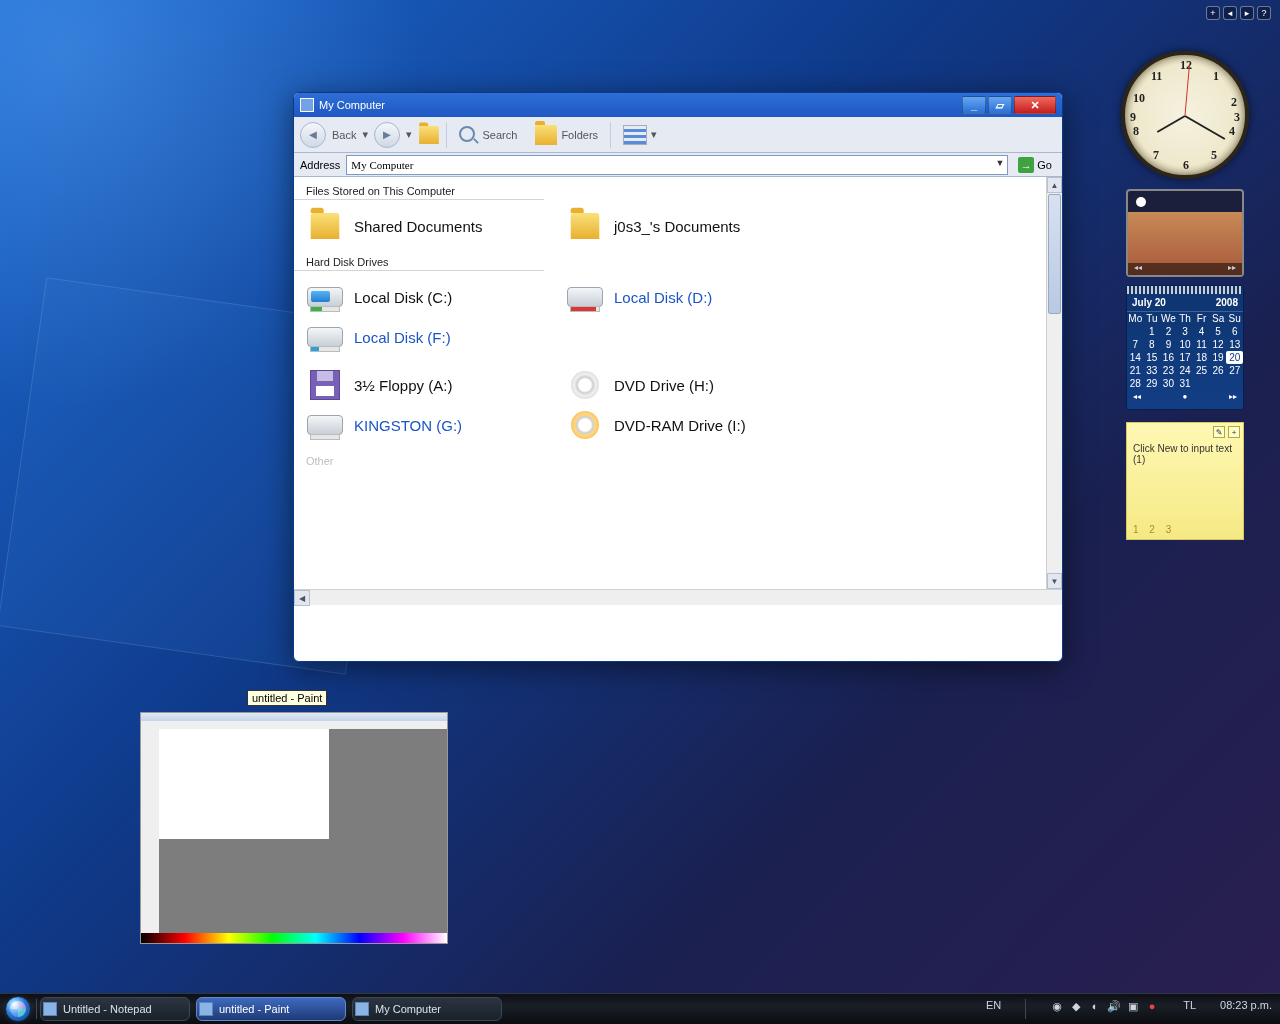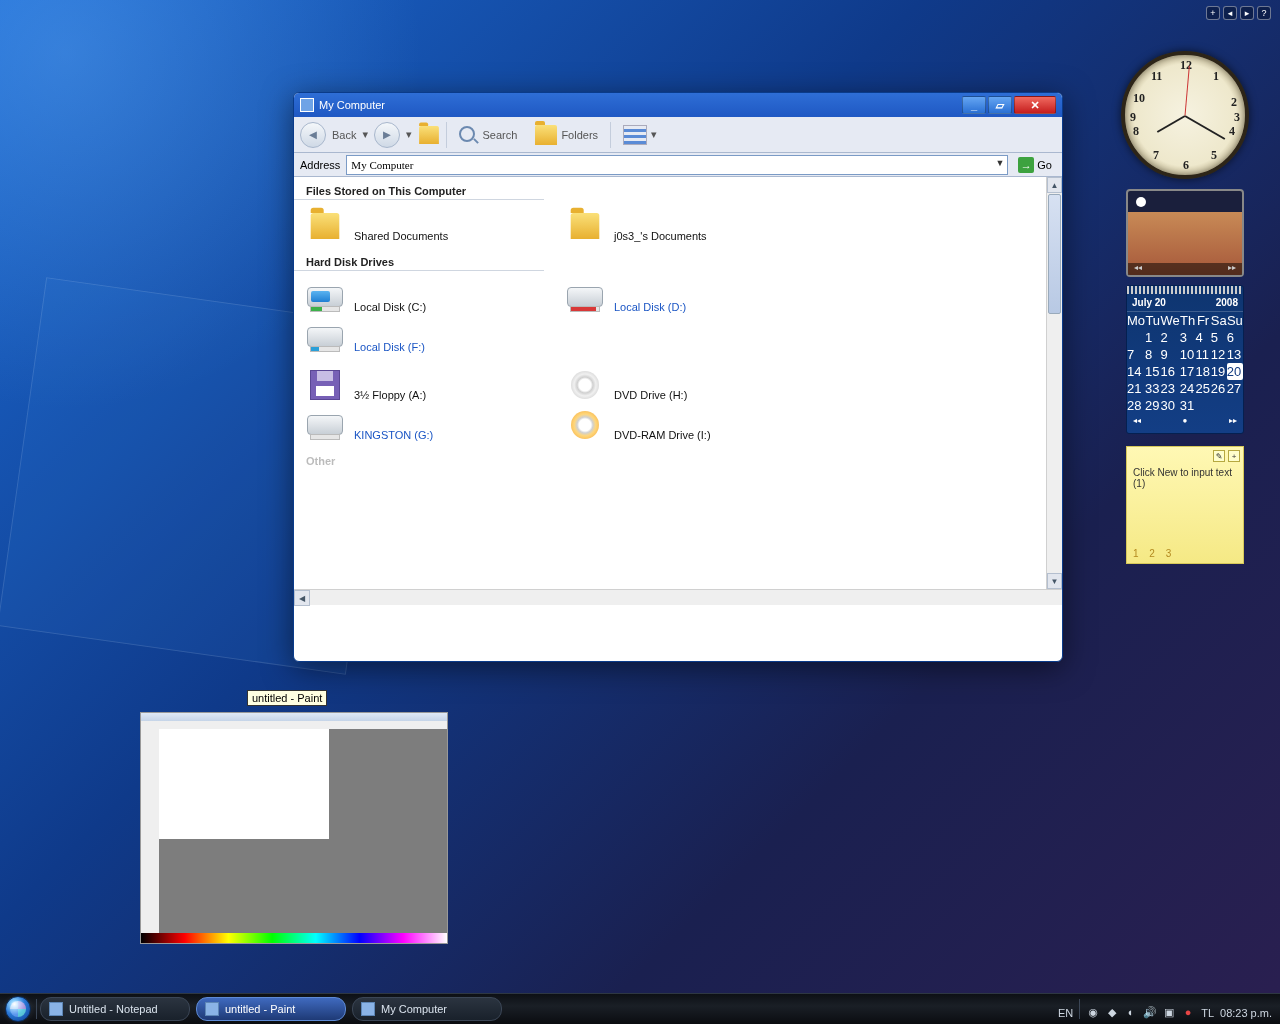--- a/index.html
+++ b/index.html
@@ -17,21 +17,21 @@
 .clock .hh{width:32px;transform:rotate(150deg)}
 .clock .mm{width:46px;height:2px;transform:rotate(30deg)}
 .clock .ss{width:50px;height:1px;background:#c33;transform:rotate(-85deg)}
 .clock .num{position:absolute;font:bold 12px Georgia;color:#222}
 .slideshow{width:118px;height:88px;margin:8px auto;border:2px solid #888;border-radius:4px;background:linear-gradient(#1a1f3c 0%,#1a1f3c 25%,#c88a56 25%,#a6583a 100%);position:relative}
 .slideshow .moon{position:absolute;left:8px;top:6px;width:10px;height:10px;border-radius:50%;background:#fff}
 .slideshow .ctrls{position:absolute;bottom:0;left:0;right:0;height:12px;background:rgba(0,0,0,.5);display:flex;justify-content:space-between;padding:0 6px;color:#ccc;font-size:8px}
 .calendar{width:118px;margin:8px auto;background:linear-gradient(#0e3570,#133e85);color:#fff;border-radius:3px;font-size:9px;padding-bottom:6px;position:relative;border:1px solid #052050}
 .calendar .binding{height:8px;background:repeating-linear-gradient(90deg,#ccc 0 2px,transparent 2px 4px)}
 .calendar .chead{display:flex;justify-content:space-between;padding:3px 5px;font-weight:bold;font-size:10px;border-bottom:1px solid rgba(255,255,255,.2)}
-.calendar table{width:100%;border-collapse:collapse;font-size:13px;}
+.calendar table{width:100%;border-collapse:collapse;font-size:10px;text-align:center}
 .calendar td,.calendar th{padding:1px 0;width:14.28%}
 .calendar th{font-weight:normal;color:#fff}
 .calendar .today{background:#fff;color:#123b80;border-radius:2px}
 .calendar .cfoot{display:flex;justify-content:space-between;padding:2px 6px;font-size:8px}
 .sticky{width:118px;height:118px;margin:12px auto;background:linear-gradient(#fff8b4,#f5e985);border:1px solid #d6c85a;padding:6px;position:relative;font-size:10px;color:#333}
 .sticky .stools{position:absolute;top:3px;right:3px;display:flex;gap:3px}
 .sticky .stools span{width:12px;height:12px;border:1px solid #b6a840;font-size:8px;display:flex;align-items:center;justify-content:center;background:#fefecc}
 .sticky .pages{position:absolute;bottom:4px;left:6px;color:#b38a20;letter-spacing:4px}
 
 .win{position:absolute;left:293px;top:92px;width:770px;height:570px;border:1px solid #0a3b8a;border-radius:6px;background:#fff;box-shadow:0 6px 30px rgba(0,0,0,.5)}
@@ -57,23 +57,23 @@
 .addrwrap{flex:1;position:relative;display:flex;align-items:center}
 .addrwrap .amk{position:absolute;right:4px;top:3px;font-size:9px;color:#333}
 .gobtn{display:flex;align-items:center;gap:3px;padding:0 4px}
 .gobtn .gicon{width:16px;height:16px;background:#3da23f;border-radius:2px;color:#fff;display:flex;align-items:center;justify-content:center;font-size:11px}
 .content{position:relative;flex:1;background:#fff;height:412px;overflow:hidden}
 .scrollbar{position:absolute;right:0;top:0;width:16px;height:100%;background:#efefef;border-left:1px solid #d0d0d0}
 .scrollbar .up,.scrollbar .dn{height:16px;background:#e2e6ee;border:1px solid #b4bfcf;font-size:8px;display:flex;align-items:center;justify-content:center;color:#456}
 .scrollbar .thumb{position:absolute;top:17px;left:1px;right:1px;height:120px;background:linear-gradient(#d7e1f2,#b8c9e4);border:1px solid #9ab;border-radius:2px}
 .hscroll{height:16px;background:#efefef;border-top:1px solid #d0d0d0;display:flex}
 .hscroll .lf{width:16px;height:16px;background:#e2e6ee;border:1px solid #b4bfcf;font-size:8px;display:flex;align-items:center;justify-content:center;color:#456}
-.section{padding:8px 12px 2px;font-weight:bold;font-size:11px;color:#222;border-bottom:1px solid #cfd6e0;width:250px}
+.section{padding:8px 12px 2px;font-weight:normal;font-size:11px;color:#222;border-bottom:1px solid #cfd6e0;width:250px}
 .items{display:flex;flex-wrap:wrap;padding:6px 0 2px 12px}
-.item{display:flex;align-items:flex-end;width:260px;padding:4px 0;gap:10px;font-size:11px;color:#111}
+.item{display:flex;align-items:center;width:260px;padding:4px 0;gap:10px;font-size:15px;color:#111}
 .item .icn{width:38px;height:32px;display:flex;align-items:center;justify-content:center}
 .drv{width:36px;height:20px;background:linear-gradient(#f4f6f8,#c8cfd6);border:1px solid #9aa5af;border-radius:4px;position:relative}
 .drv::after{content:"";position:absolute;bottom:-6px;left:2px;right:2px;height:4px;background:#e6e6e6;border:1px solid #bbb}
 .drv.c::after{background:linear-gradient(90deg,#3cb14a 40%,#e6e6e6 40%)}
 .drv.d::after{background:linear-gradient(90deg,#d83838 90%,#e6e6e6 90%)}
 .drv.e::after{background:#e6e6e6}
 .drv.f::after{background:linear-gradient(90deg,#2a9fd8 30%,#e6e6e6 30%)}
 .drv .thumbwin{position:absolute;inset:3px 12px 4px 3px;background:linear-gradient(#5ab3f0,#1f7fd4);border-radius:2px}
 .floppy{width:30px;height:30px;background:#7760b6;border:1px solid #594694;position:relative}
 .floppy::before{content:"";position:absolute;top:0;left:6px;right:6px;height:10px;background:#c7bde4}
@@ -94,24 +94,24 @@
 .paint .ptb{height:8px;background:linear-gradient(#dfe9f6,#c5d4e8)}
 .paint .pmenu{height:8px;background:#efefef}
 .paint .ptool{position:absolute;left:0;top:16px;width:18px;bottom:10px;background:#efefef}
 .paint .pcanv{position:absolute;left:18px;top:16px;width:170px;height:110px;background:#fff}
 .paint .ppal{position:absolute;left:0;bottom:0;right:0;height:10px;background:linear-gradient(90deg,#000,#f00,#ff0,#0f0,#0ff,#00f,#f0f,#fff)}
 
 .taskbar{position:absolute;left:0;right:0;bottom:0;height:31px;background:linear-gradient(#0d1015,#1a1f26 40%,#0a0c10);display:flex;align-items:center;border-top:1px solid #2e3742}
 .start{width:36px;height:31px;display:flex;align-items:center;justify-content:center;background:radial-gradient(circle,rgba(255,255,255,.15),transparent 70%)}
 .orb{width:26px;height:26px;border-radius:50%;background:radial-gradient(circle at 35% 30%,#fff 0%,#8fd3ff 15%,#2a78d6 45%,#0a3c90 100%);border:1px solid #0a2b5a;position:relative}
 .orb::after{content:"";position:absolute;inset:4px;border-radius:50%;background:conic-gradient(#f66 0 25%,#6f6 25% 50%,#66f 50% 75%,#fd6 75% 100%);mix-blend-mode:screen;opacity:.6}
-.task{display:flex;align-items:center;height:24px;margin:0 3px;padding:0 8px;border:1px solid #3b4656;border-radius:11px;background:linear-gradient(#2b3440,#19212b);color:#d9e2ec;gap:6px;min-width:150px}
+.task{display:flex;align-items:center;height:24px;margin:0 3px;padding:0 2px;border:1px solid #3b4656;border-radius:6px;background:linear-gradient(#2b3440,#19212b);color:#d9e2ec;gap:6px;min-width:150px}
 .task.active{background:linear-gradient(#3f6abf,#1e3a76);border-color:#5d8ad6;color:#fff}
 .task .ti{width:14px;height:14px;background:#8ab3e6;border:1px solid #5d86b6}
-.tray{margin-left:auto;display:flex;align-items:flex-end;gap:6px;padding:0 8px;color:#cdd6e0;font-size:11px}
+.tray{margin-left:auto;display:flex;align-items:flex-start;gap:24px;padding:0 8px;color:#cdd6e0;font-size:11px}
 .tray .ticons{display:flex;gap:5px}
 .tray .ticons span{width:14px;height:14px;display:flex;align-items:center;justify-content:center;font-size:11px;color:#cdd6e0}
 .line{width:1px;height:20px;background:#3b4656}
 .link{color:#1a55c4}
 </style>
 </head>
 <body>
 
 <div class="bgdeco"></div>
 

